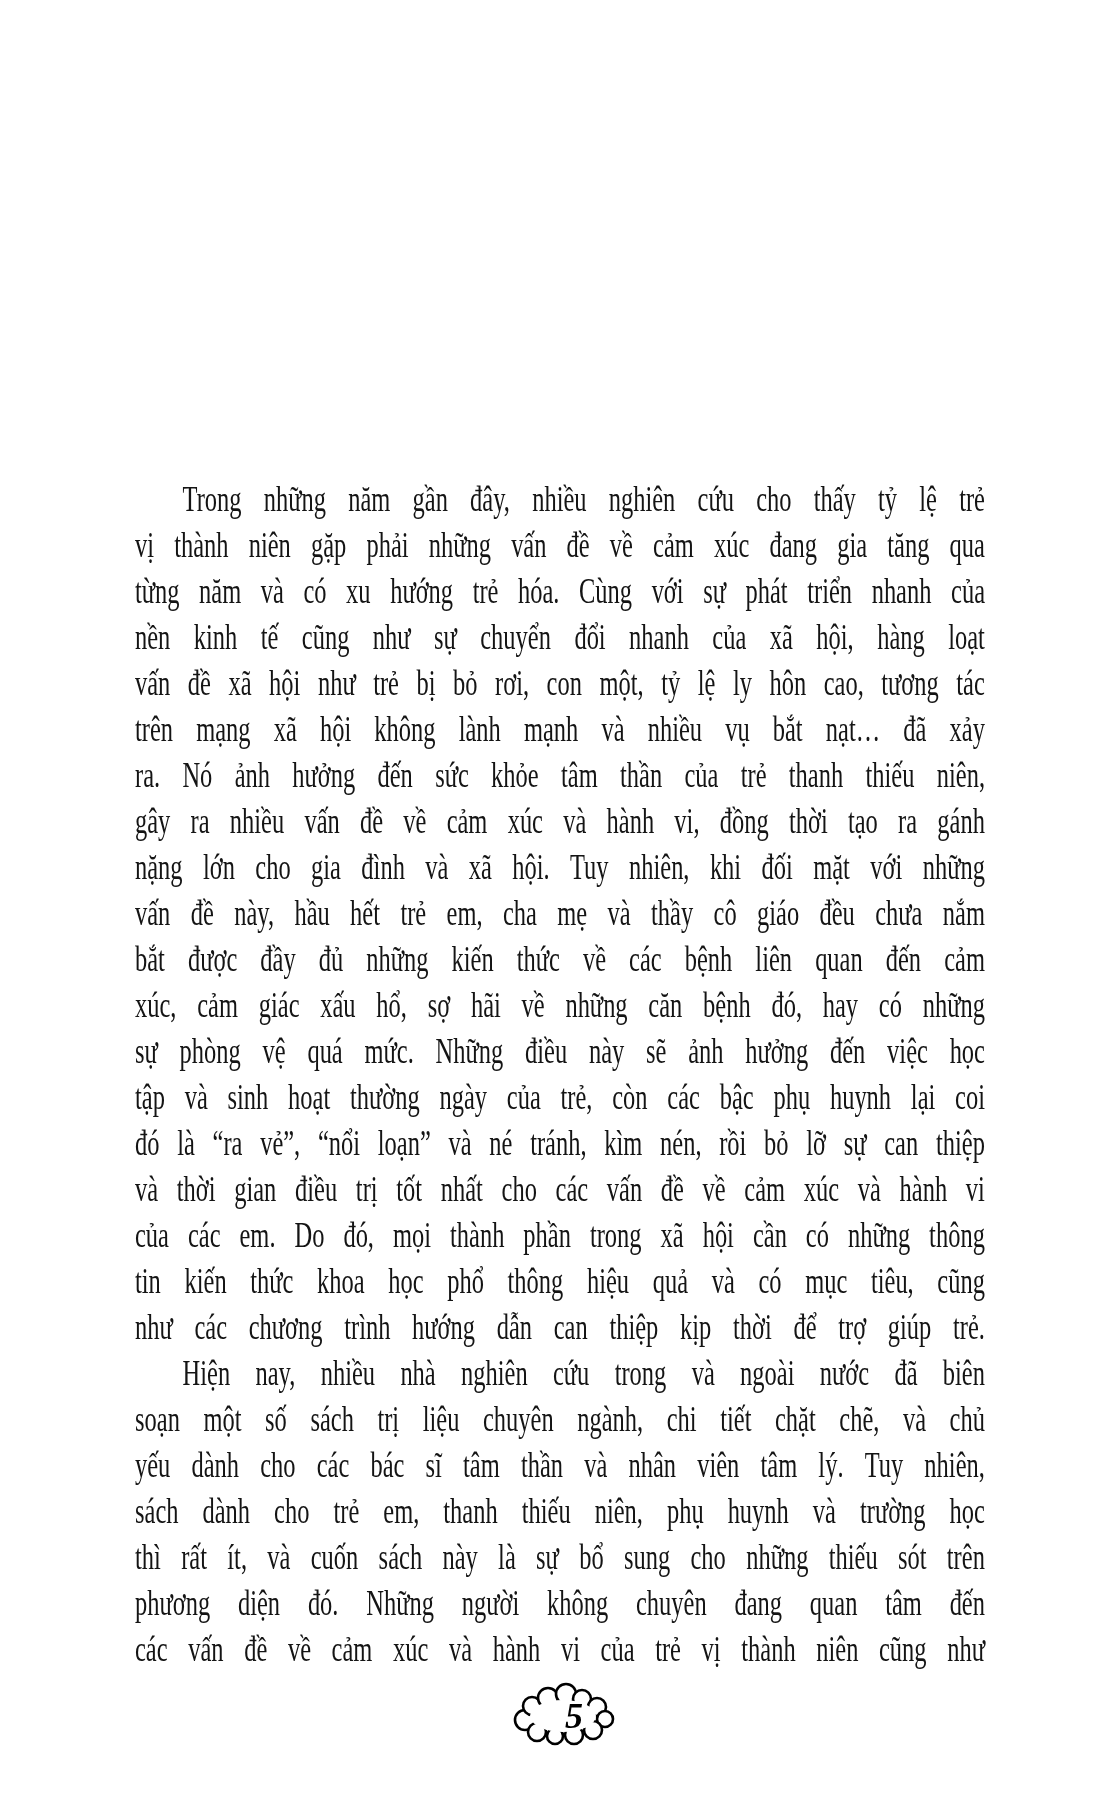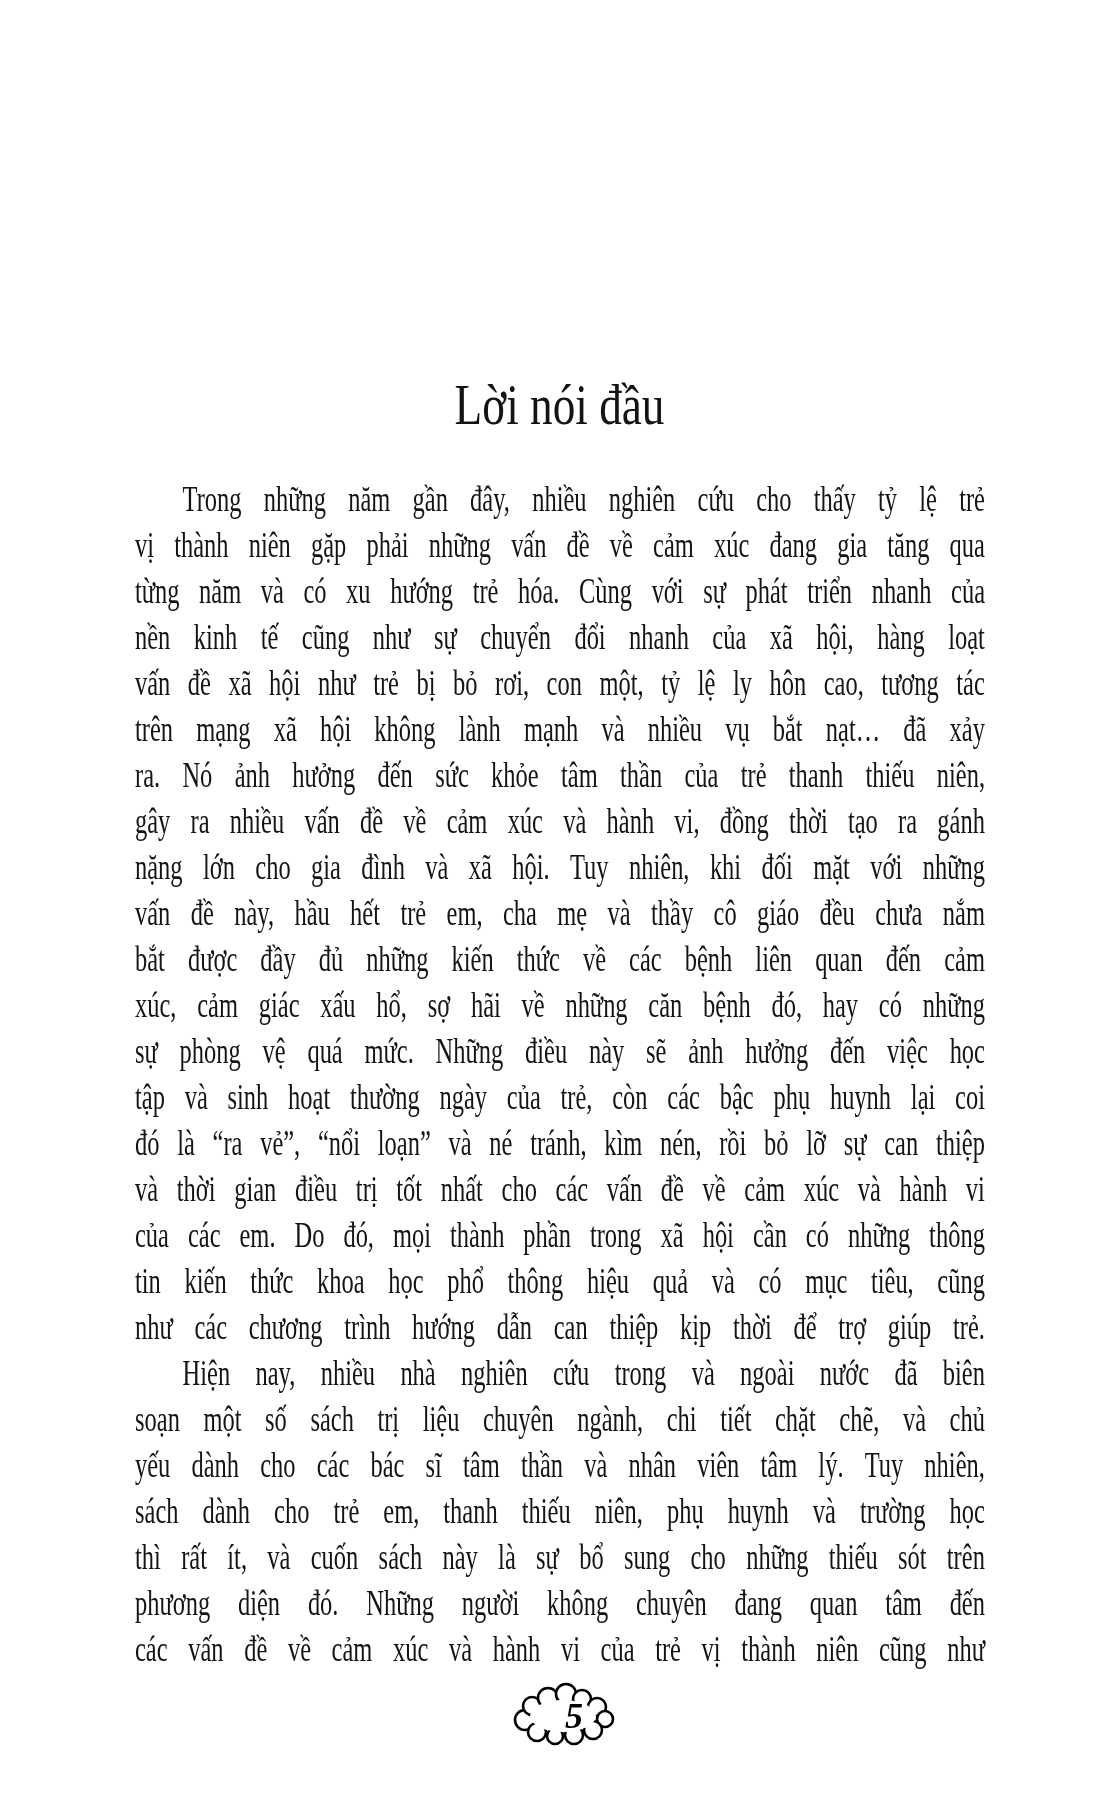--- a/index.html
+++ b/index.html
@@ -60,21 +60,20 @@
     width: 112px;
     height: 68px;
   }
   .page-number-cloud svg { display: block; }
 </style>
 </head>
 <body>
 
 <div class="page">
 
-  <h1 class="title"><span class="squeeze">Lời nói đầu</span></h1>
 
   <div class="body-text">
       <div class="paragraph">
         <div class="line first">
           <span>Trong</span>
           <span>những</span>
           <span>năm</span>
           <span>gần</span>
           <span>đây,</span>
           <span>nhiều</span>

